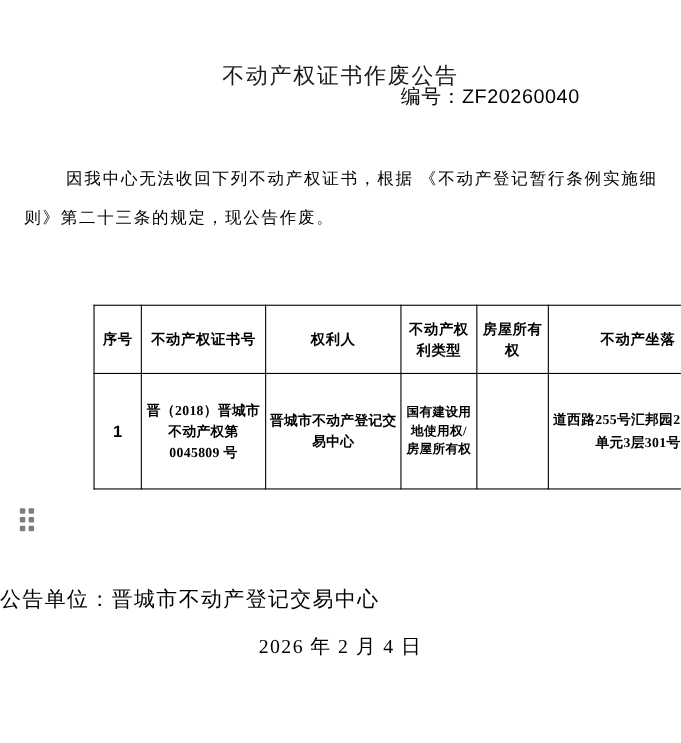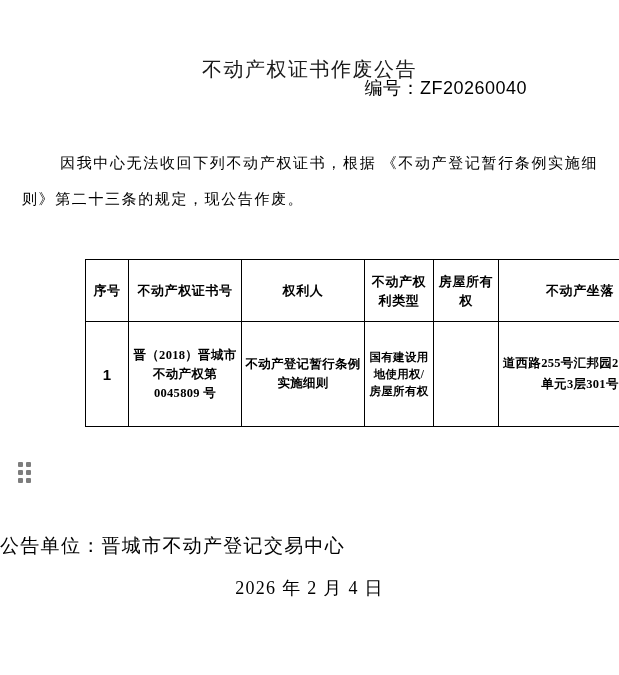--- a/index.html
+++ b/index.html
@@ -66,21 +66,21 @@
     line-height: 36px;
     letter-spacing: 1.6px;
     text-align: justify;
     text-justify: inter-character;
   }
   .body-para .indent { display: inline-block; width: 38px; }
 
   
   .table-wrap {
     position: absolute;
-    top: 259px;
+    top: 277px;
     left: 45px;
     width: 534px;
     padding-left: 40px;
   }
   table.notice-table {
     border-collapse: collapse;
     table-layout: fixed;
     width: 534px;
     font-family: "Liberation Serif", "DejaVu Serif", serif;
   }
@@ -191,21 +191,21 @@
           <td class="col-owner">权利人</td>
           <td class="col-type">不动产权利类型</td>
           <td class="col-unit">房屋所有权</td>
           <td class="col-loc">不动产坐落</td>
         </tr>
       </thead>
       <tbody>
         <tr>
           <td class="col-seq">1</td>
           <td class="col-cert">晋（2018）晋城市不动产权第 0045809 号</td>
-          <td class="col-owner">不动产登记暂行条例实施细则</td>
+          <td class="col-owner">晋城市不动产登记交易中心</td>
           <td class="col-type">国有建设用地使用权/房屋所有权</td>
           <td class="col-unit"></td>
           <td class="col-loc">道西路255号汇邦园21号楼1单元3层301号</td>
         </tr>
       </tbody>
     </table>
   </div>
 
   <div class="table-grip">
     <span></span>

